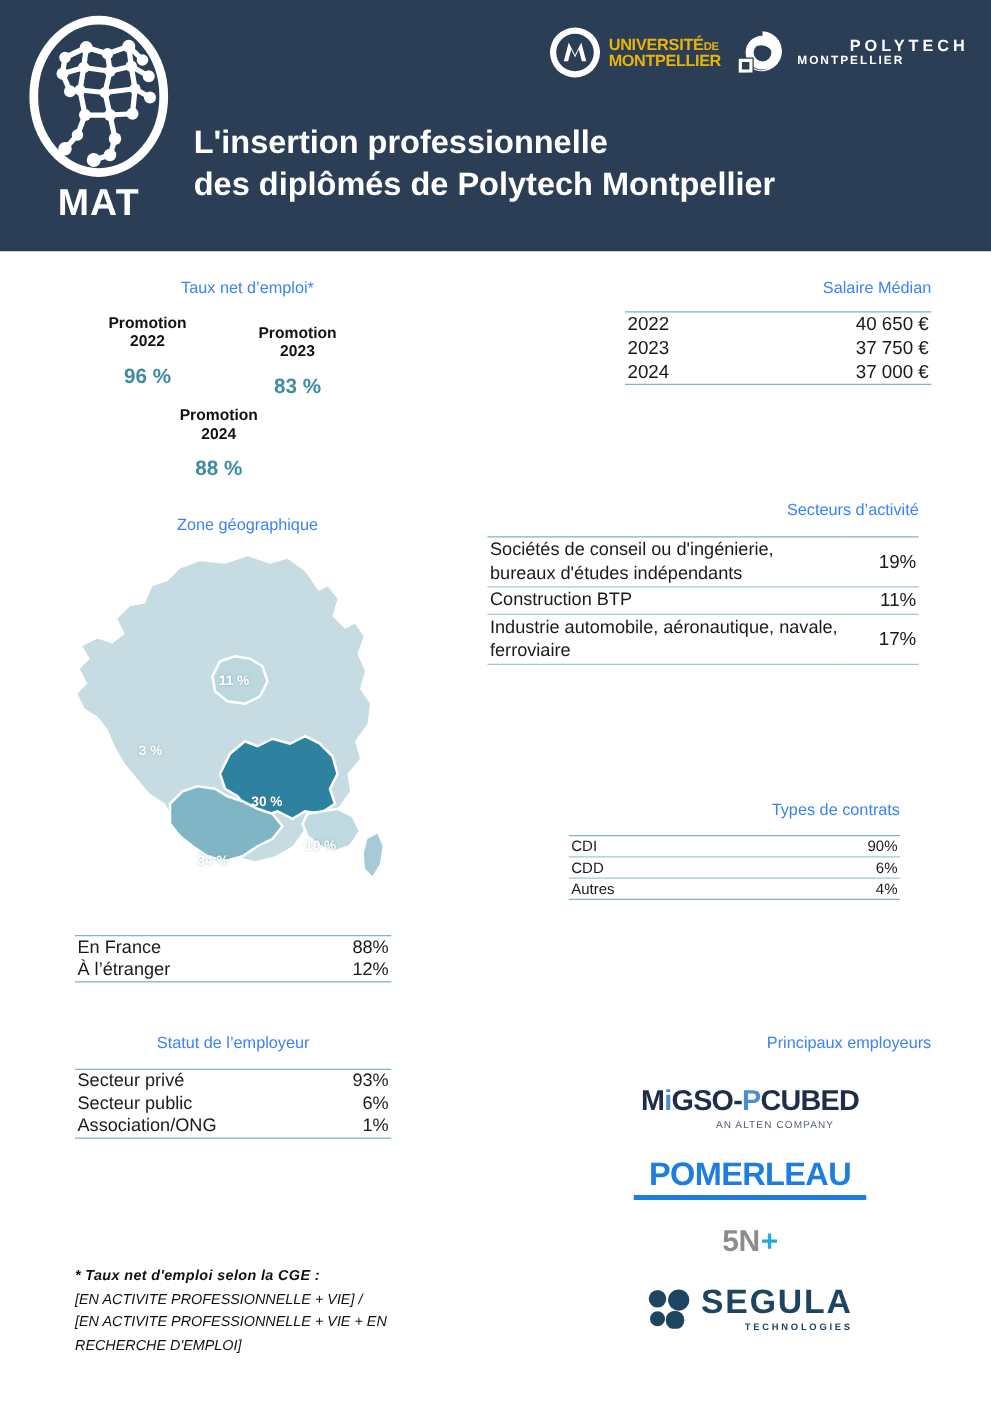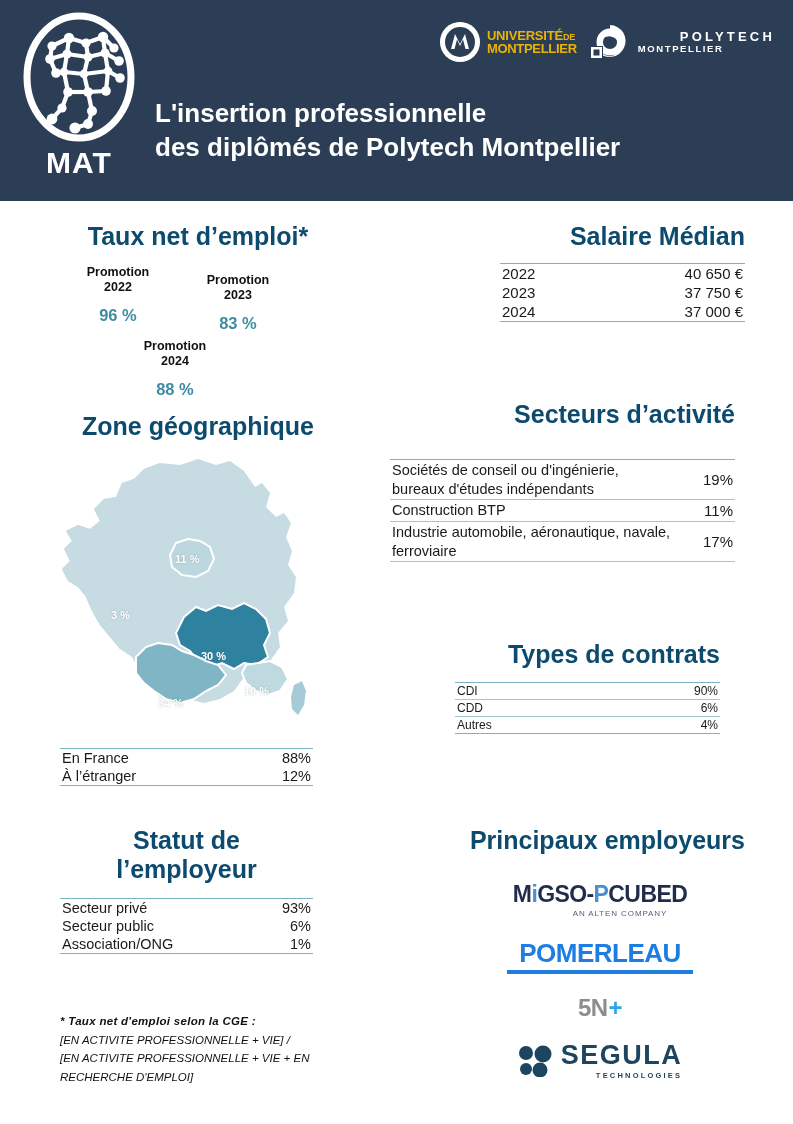--- a/index.html
+++ b/index.html
@@ -46,21 +46,21 @@
   .pt-text .l1 { font-size:13px; font-weight:bold; letter-spacing:3.2px;padding-left:42px; }
   .pt-text .l2 { font-size:9.5px; font-weight:bold; letter-spacing:1.6px; }
 
   .header-title {
     position:absolute; left:155px; top:96px; width:620px;
     color:#ffffff; font-size:26px; font-weight:bold; line-height:1.32;
   }
 
   
   .sec-title {
-    color:#0c4a6e; font-size:25px; font-weight:bold;
+    color:#3b82f6; font-size:13px; font-weight:normal;
   }
   table.t {
     border-collapse:collapse; width:100%;
     font-size:14.5px; color:#1a1a1a;
   }
   table.t td { padding:1px 2px; vertical-align:middle; }
   table.t td.val { text-align:right; white-space:nowrap; }
   .ln-top { border-top:1.6px solid #7cb2c2; }
   .ln-bot { border-bottom:1.6px solid #7cb2c2; }
   .rowdiv td { border-bottom:1.2px solid #9fc8d4; }
@@ -97,21 +97,21 @@
   .m10 { left:196px; top:238px; }
   .m34 { left:110px; top:250px; }
 
   .francetbl { position:absolute; left:60px; top:748px; width:253px; }
   .francetbl table { font-size:14.5px; }
   .francetbl td { padding:2px 2px; }
 
   
   .secteurs { position:absolute; left:390px; top:400px; width:345px; }
   .secteurs .sec-title { display:block; text-align:right; }
-  .secteurs table { margin-top:30px; font-size:14.5px; }
+  .secteurs table { margin-top:14px; font-size:14.5px; }
   .secteurs td { padding:3px 2px; line-height:1.28; }
   .secteurs td.val { font-size:15px; width:58px; }
 
   
   .contrats { position:absolute; left:455px; top:640px; width:265px; }
   .contrats .sec-title { display:block; text-align:right; }
   .contrats table { margin-top:13px; font-size:12px; }
   .contrats td { padding:2.5px 2px; }
 
   

